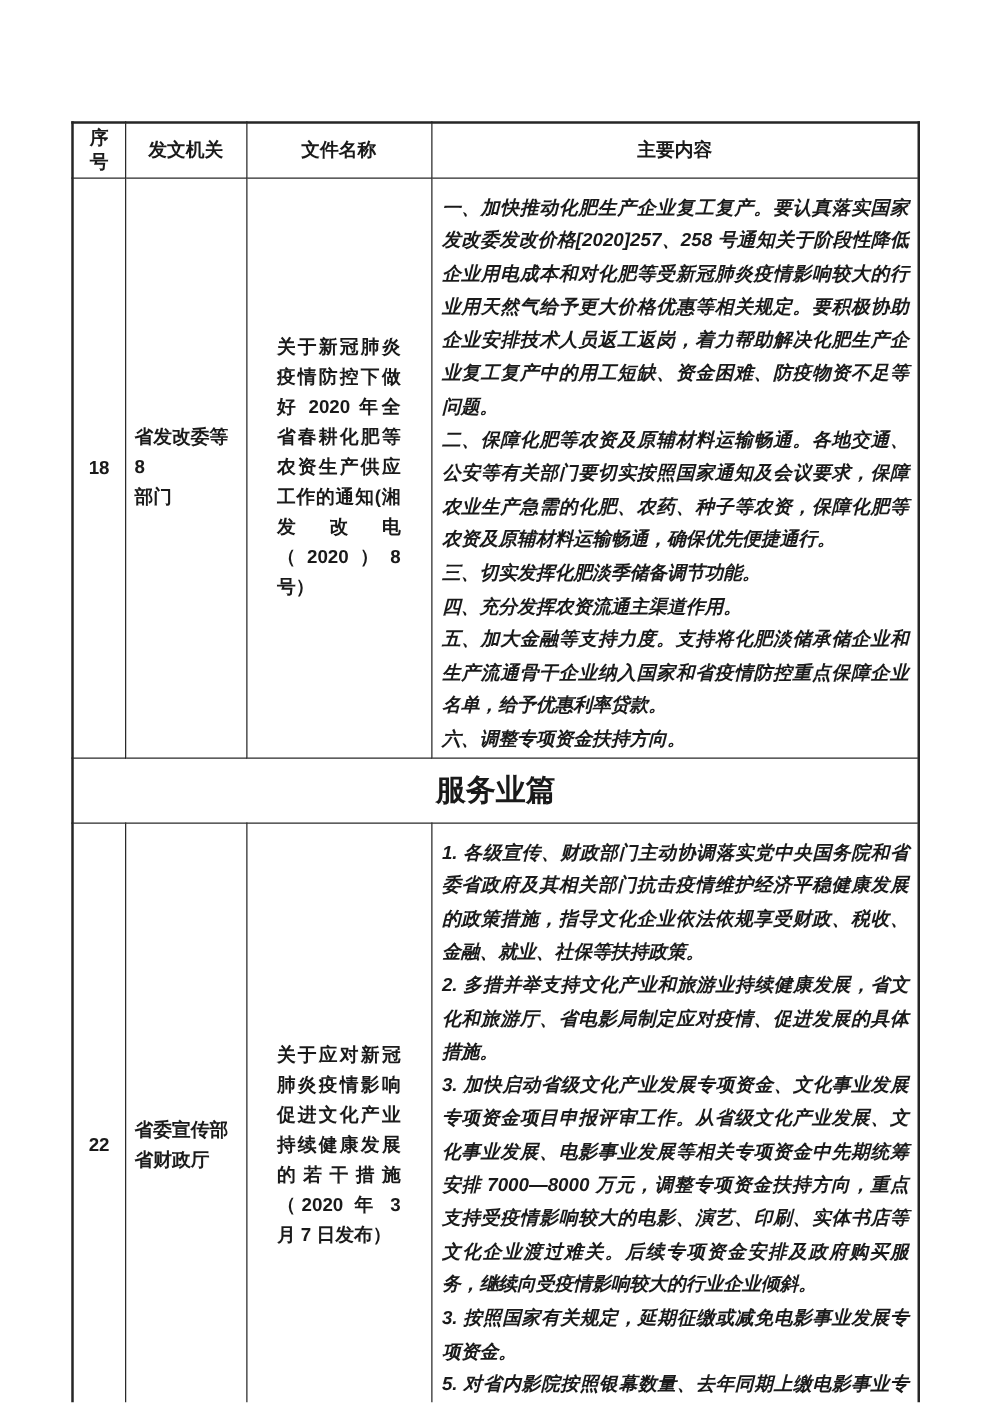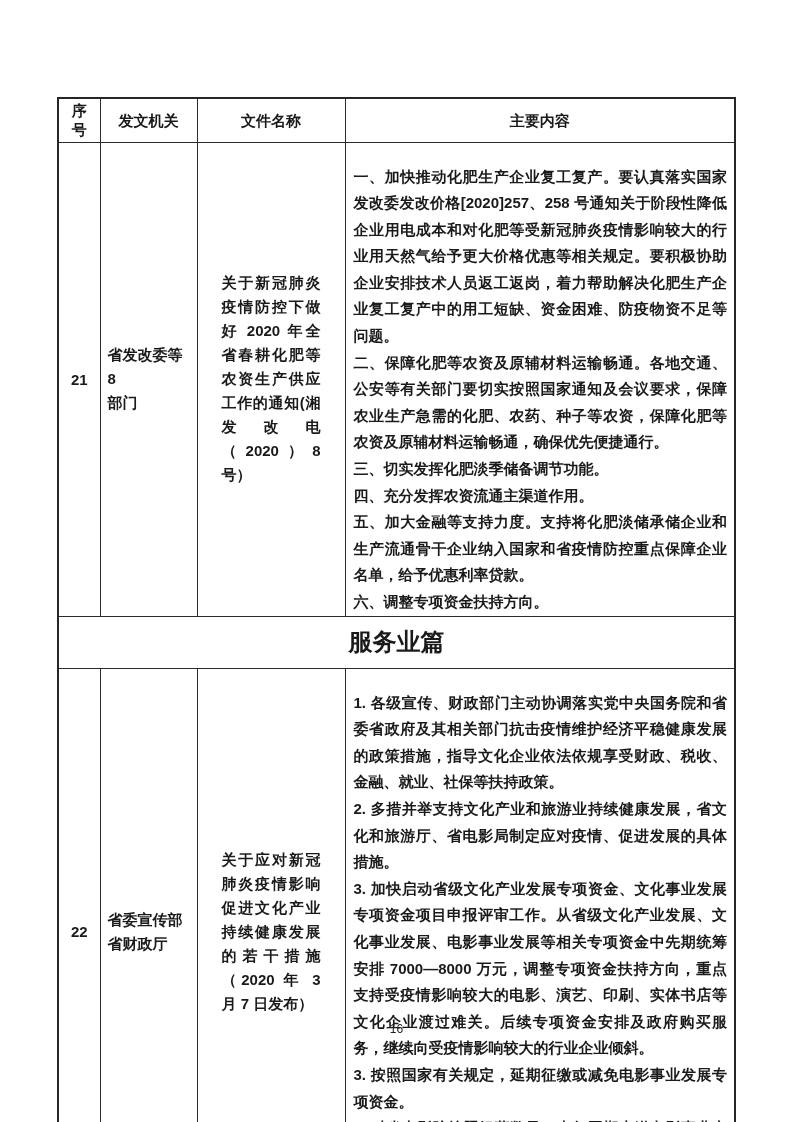--- a/index.html
+++ b/index.html
@@ -61,21 +61,22 @@
   }
   td.cell-doc {
     font-size: 15px;
     font-weight: bold;
     line-height: 24px;
     padding: 0 24px;
     text-align: justify;
   }
   td.cell-content {
     vertical-align: top;
-    padding: 21px 7px 0 8px;
+    padding: 11px 7px 0 8px;
+    font-style: italic;
   }
   td.cell-content p {
     margin: 0;
     font-size: 15px;
     font-weight: bold;
     line-height: 26.6px;
     text-align: justify;
   }
   td.cell-divider {
     text-align: center;
@@ -108,21 +109,21 @@
     <tbody>
         <tr class="row-header">
       <th>序
 号</th>
       <th>发文机关</th>
       <th>文件名称</th>
       <th>主要内容</th>
     </tr>
 
     <tr class="row-21">
-      <td class="cell-no">21</td>
+      <td class="cell-no">18</td>
       <td class="cell-agency">省发改委等 8
 部门</td>
       <td class="cell-doc">关于新冠肺炎疫情防控下做好 2020 年全省春耕化肥等农资生产供应工作的通知(湘发改电（2020）8 号）</td>
       <td class="cell-content">
         <p>一、加快推动化肥生产企业复工复产。要认真落实国家发改委发改价格[2020]257、258 号通知关于阶段性降低企业用电成本和对化肥等受新冠肺炎疫情影响较大的行业用天然气给予更大价格优惠等相关规定。要积极协助企业安排技术人员返工返岗，着力帮助解决化肥生产企业复工复产中的用工短缺、资金困难、防疫物资不足等问题。</p>
         <p>二、保障化肥等农资及原辅材料运输畅通。各地交通、公安等有关部门要切实按照国家通知及会议要求，保障农业生产急需的化肥、农药、种子等农资，保障化肥等农资及原辅材料运输畅通，确保优先便捷通行。</p>
         <p>三、切实发挥化肥淡季储备调节功能。</p>
         <p>四、充分发挥农资流通主渠道作用。</p>
         <p>五、加大金融等支持力度。支持将化肥淡储承储企业和生产流通骨干企业纳入国家和省疫情防控重点保障企业名单，给予优惠利率贷款。</p>
         <p>六、调整专项资金扶持方向。</p>

